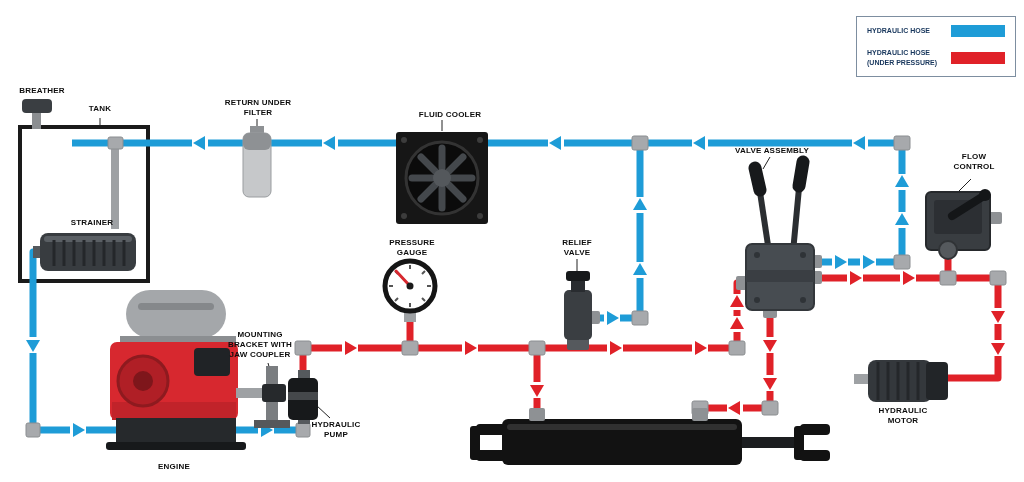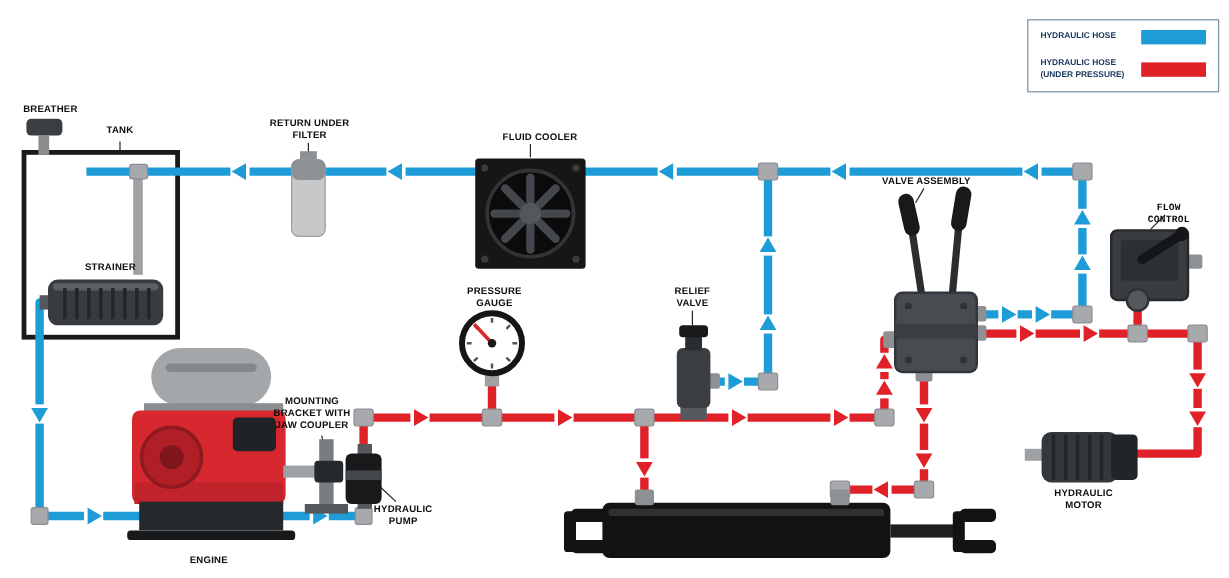--- a/index.html
+++ b/index.html
@@ -329,21 +329,21 @@
 <div class="lbl" style="left:100px;top:104px;">TANK</div>
 <div class="lbl" style="left:92px;top:218px;">STRAINER</div>
 <div class="lbl" style="left:258px;top:98px;">RETURN UNDER
 FILTER</div>
 <div class="lbl" style="left:442px;top:110px;padding-left:16px;">FLUID COOLER</div>
 <div class="lbl" style="left:412px;top:238px;">PRESSURE
 GAUGE</div>
 <div class="lbl" style="left:577px;top:238px;text-align:center;">RELIEF
 VALVE</div>
 <div class="lbl" style="left:772px;top:146px;">VALVE ASSEMBLY</div>
-<div class="lbl" style="left:974px;top:169px;font-family:Liberation Mono, monospace;">FLOW
+<div class="lbl" style="left:974px;top:152px;">FLOW
 CONTROL</div>
 <div class="lbl" style="left:903px;top:406px;">HYDRAULIC
 MOTOR</div>
 <div class="lbl" style="left:336px;top:420px;">HYDRAULIC
 PUMP</div>
 <div class="lbl" style="left:260px;top:330px;">MOUNTING
 BRACKET WITH
 JAW COUPLER</div>
 <div class="lbl" style="left:174px;top:452px;">
   <span class="b">ENGINE</span>

